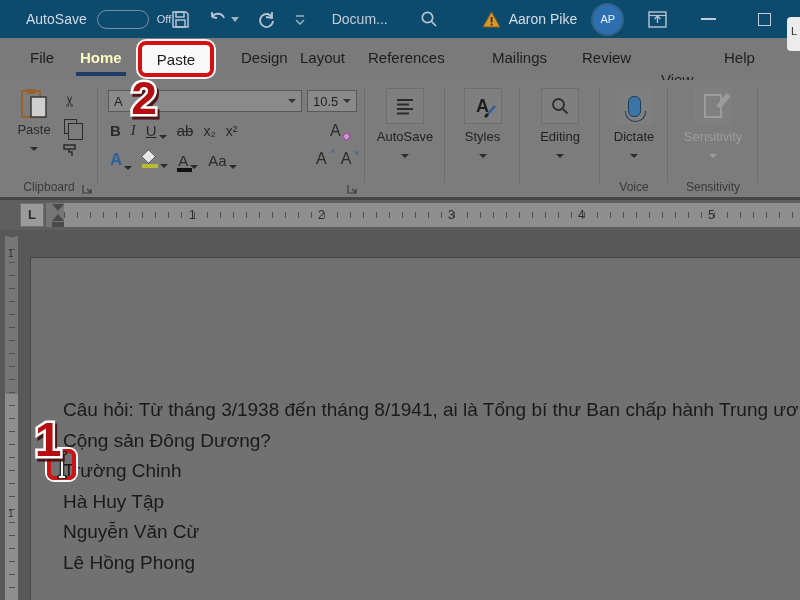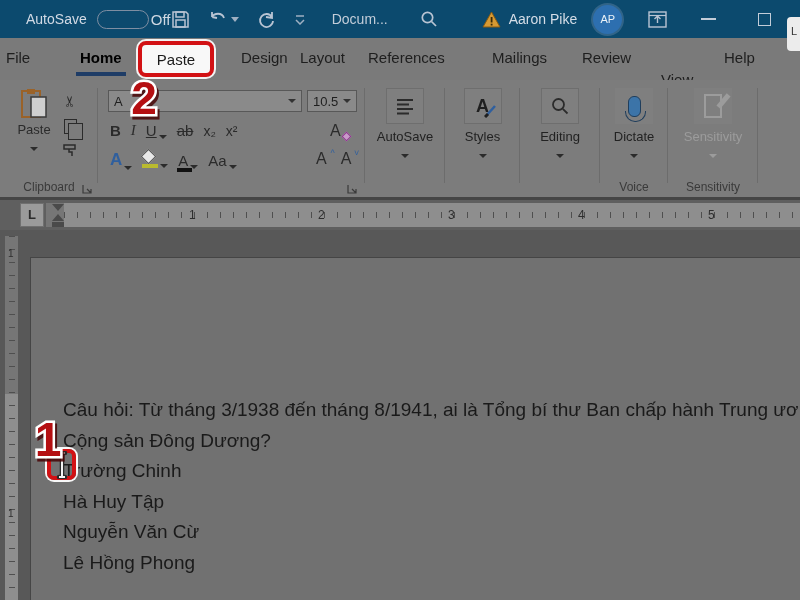--- a/index.html
+++ b/index.html
@@ -7,39 +7,39 @@
   body { font-family:"Liberation Sans","DejaVu Sans",sans-serif; }
   .app { position:relative; width:800px; height:600px; background:#585858; overflow:hidden; }
 
   
   .titlebar { position:absolute; left:0; top:0; width:800px; height:38px; background:#0c4a6e;
               display:flex; align-items:center; color:#ccd6e2; font-size:14px; }
   .tb-autosave { margin-left:26px; color:#d2dae5; }
   .tb-toggle { margin-left:10px; width:52px; height:19px; border:1.5px solid #7e8ea2; border-radius:10px;
                display:flex; align-items:center; position:relative; }
   .tb-knob { width:11px; height:11px; border-radius:50%; background:#8595a8; margin-left:4px; }
-  .tb-toggle-label { font-size:15px; color:#cfd8e2; margin-left:9px;padding-left:40px; }
+  .tb-toggle-label { font-size:11px; color:#cfd8e2; margin-left:15px;padding-left:40px; }
   .tb-ico { margin-left:18px; display:flex; align-items:center; }
   .tb-save { margin-left:22px; }
   .tb-chev-sm { margin-left:3px; width:0; height:0; border-left:4px solid transparent; border-right:4px solid transparent; border-top:5px solid #9fb0c2; }
   .tb-title { margin-left:26px; color:#c3cdd9; }
   .tb-search { margin-left:32px; }
   .tb-warn { margin-left:44px; }
   .tb-user { margin-left:8px; color:#d5dde7; }
   .tb-avatar { margin-left:16px; width:29px; height:29px; border-radius:50%; background:#2d6fb0;
                display:flex; align-items:center; justify-content:center; font-size:11px; color:#eaf1f8;
                box-shadow:0 0 0 2px rgba(120,150,185,.35); }
   .tb-ribbondisp { margin-left:26px; }
   .tb-min { margin-left:34px; width:15px; height:2px; background:#c3cdd9; }
   .tb-max { margin-left:42px; width:13px; height:13px; border:1.5px solid #c3cdd9; }
 
   
   .tabrow { position:absolute; left:0; top:38px; width:800px; height:42px; background:#7a7a7a; }
   .tab { position:absolute; top:11px; font-size:15px; color:#1e1e1e; cursor:default; }
-  .t-file{left:6px;text-align:right;} .t-home{left:80px; font-weight:bold; color:#000000;}
+  .t-file{left:30px;text-align:right;} .t-home{left:80px; font-weight:bold; color:#fef9c3;}
   .t-design{left:241px;} .t-layout{left:300px;} .t-refs{left:368px;} .t-mail{left:492px;}
   .t-review{left:582px;} .t-view{left:661px;margin-top:22px;} .t-help{left:724px;}
   .t-home::after { content:""; position:absolute; left:-4px; right:-4px; bottom:-10px; height:4px; background:#1e3c66; }
   .t-insert { left:138px; top:3px; width:76px; height:36px; background:#f8f8f8; border:4px solid #d21114;
               border-radius:8px; box-shadow:0 0 0 2px rgba(255,255,255,.9); display:flex; align-items:center;
               justify-content:center; color:#1a1a1a; z-index:6; }
   .partial-btn { position:absolute; left:787px; top:17px; width:13px; height:34px; background:#ececec;
                  border-radius:4px 0 0 4px; z-index:3; color:#333; font-size:11px; padding:8px 0 0 4px; }
 
   

